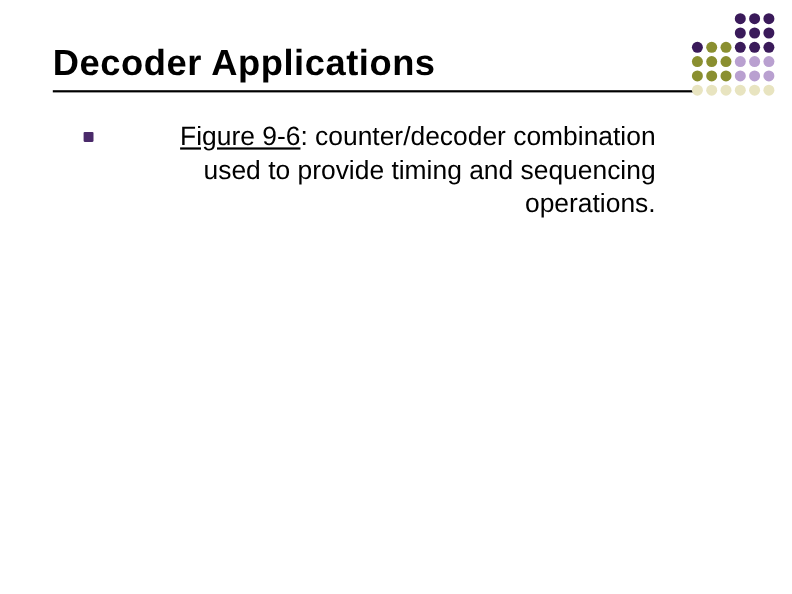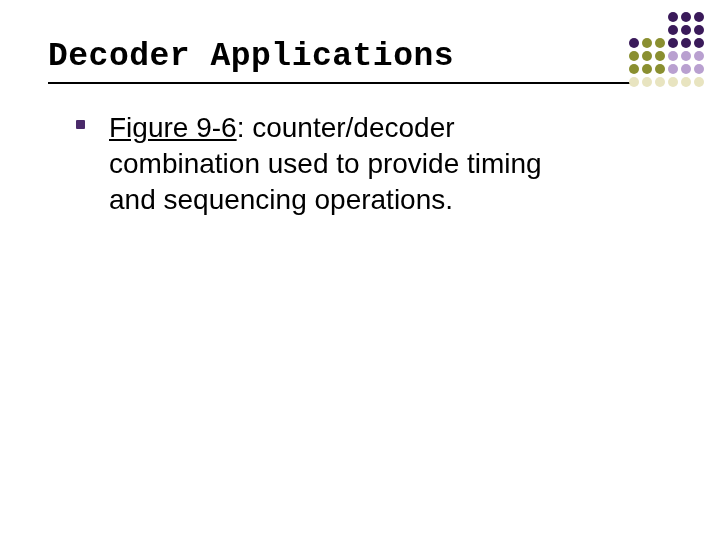--- a/index.html
+++ b/index.html
@@ -12,21 +12,20 @@
     overflow: hidden;
   }
   .title {
     position: absolute;
     top: 38px;
     left: 48px;
     font-size: 33px;
     font-weight: bold;
     color: #000;
     letter-spacing: 0.5px;
-    font-family: Liberation Mono, monospace;
   }
   .underline {
     position: absolute;
     top: 82px;
     left: 48px;
     width: 590px;
     height: 2px;
     background: #000;
   }
   .content {
@@ -42,23 +41,24 @@
   .bullet {
     width: 9px;
     height: 9px;
     background: #4a2a6a;
     border-radius: 1px;
     margin-top: 10px;
     margin-right: 24px;
     flex-shrink: 0;
   }
   .body-text {
-    font-size: 28px;
+    font-size: 24px;
     line-height: 1.28;
     color: #000;
+    text-align: right;
   }
   .figure-ref {
     text-decoration: underline;
     color: #000;
   }
   .dots-deco {
     position: absolute;
     top: 12px;
     right: 16px;
     display: grid;

